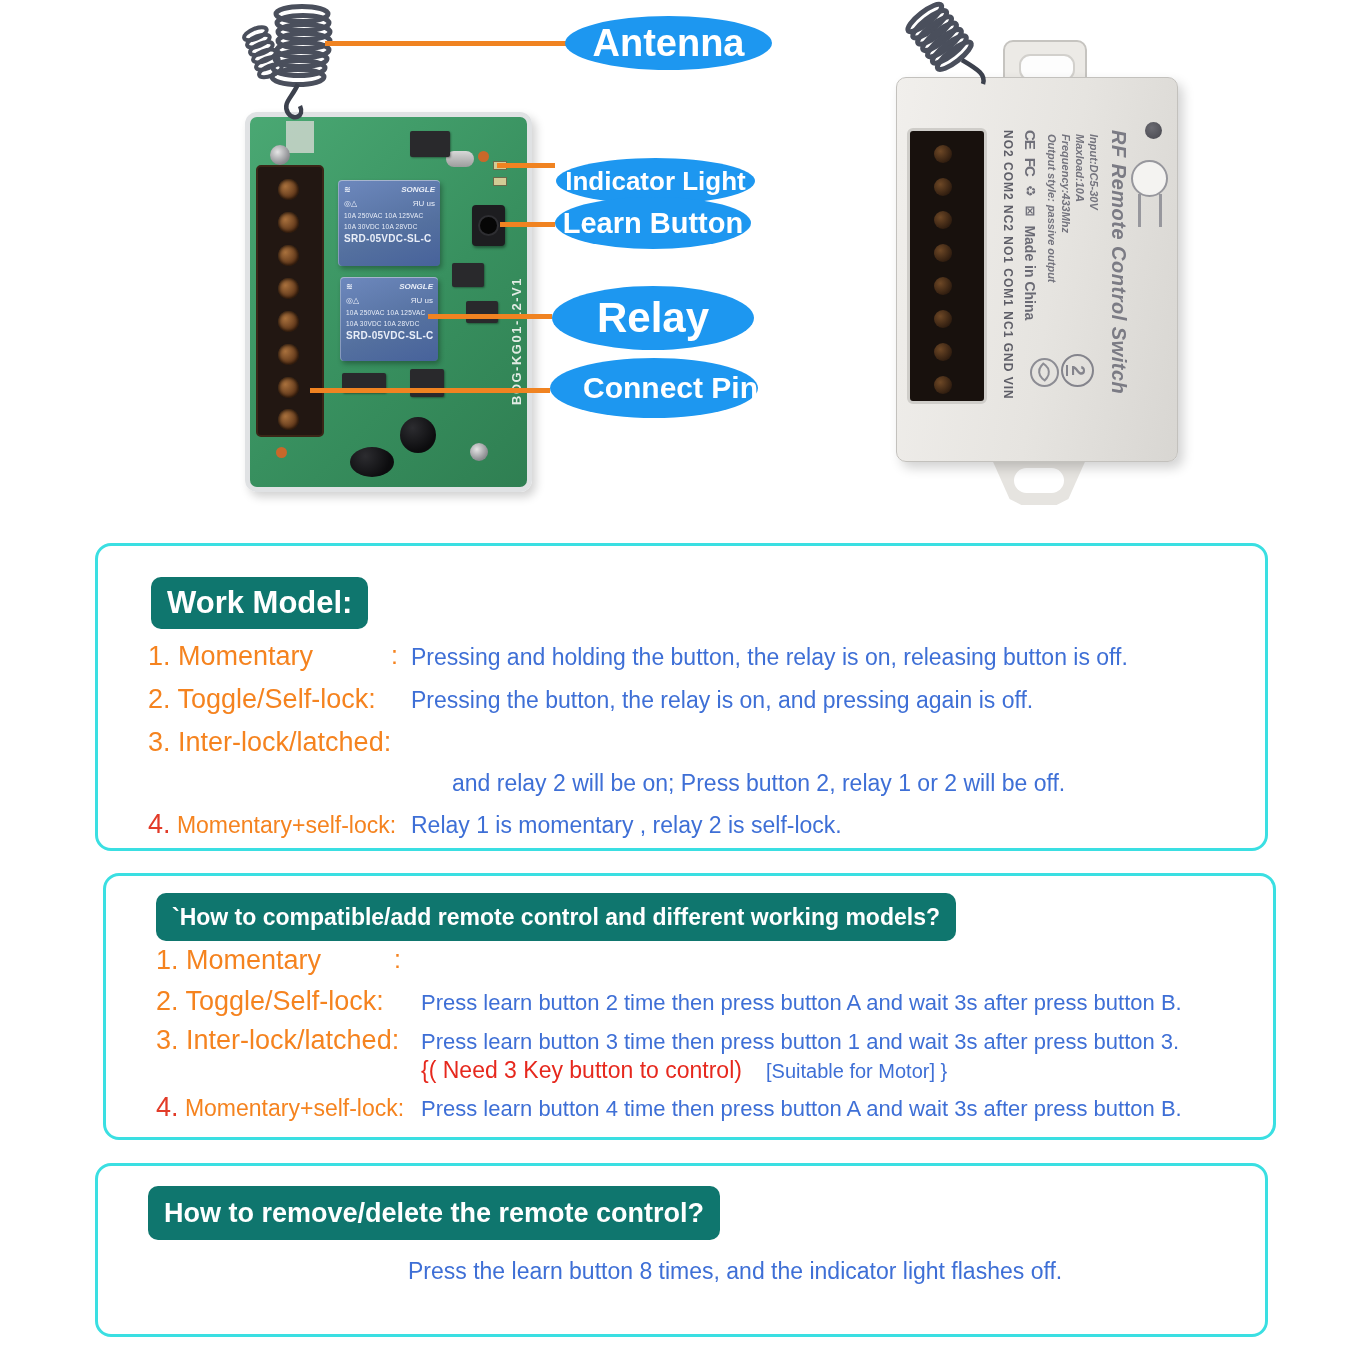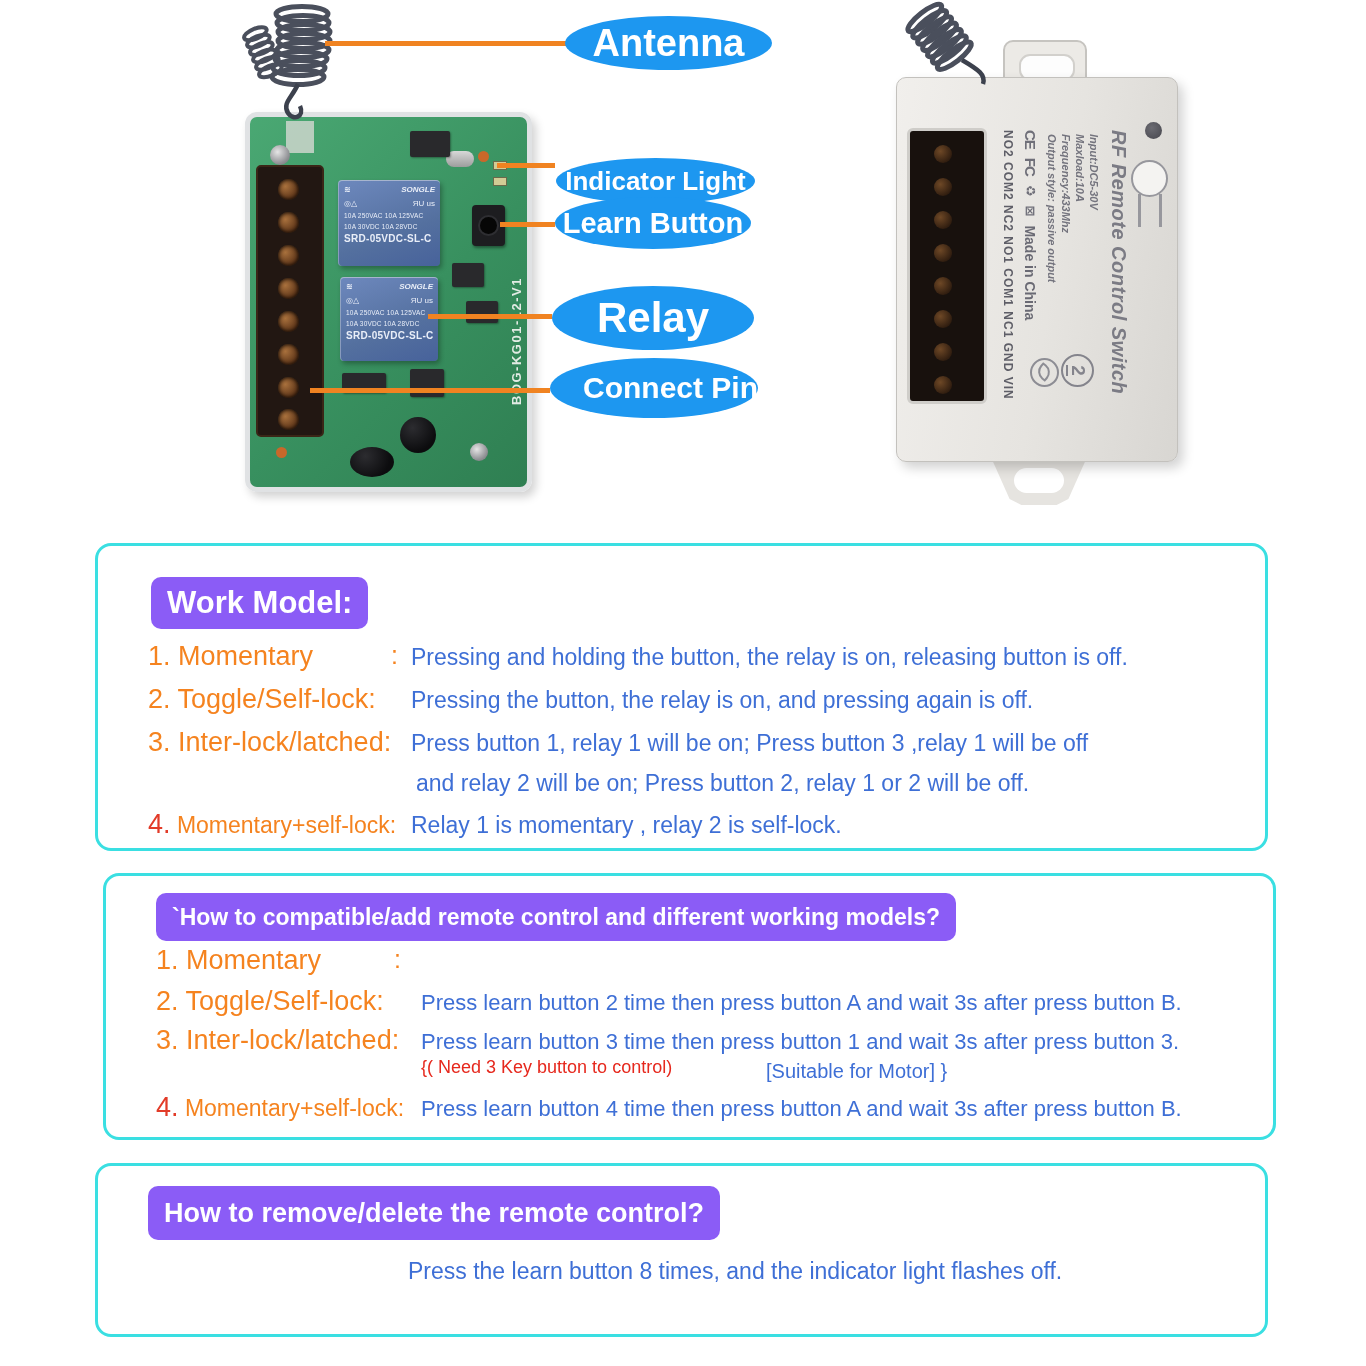--- a/index.html
+++ b/index.html
@@ -74,21 +74,21 @@
   .eco-leaf .leaf{position:absolute;left:5px;top:5px;width:14px;height:14px;border:2px solid #8d8d94;
        border-radius:0 70% 0 70%;transform:rotate(40deg);box-sizing:border-box;}
   .badge-2{position:absolute;left:1061px;top:354px;width:33px;height:33px;border:2.5px solid #84848c;
        border-radius:50%;color:#84848c;font-size:19px;font-weight:bold;display:flex;align-items:center;
        justify-content:center;transform:rotate(90deg);box-sizing:border-box;}
   .badge-2 span{border-bottom:2px solid #84848c;line-height:20px;}
 
   
   .sec{position:absolute;left:95px;width:1173px;border:3px solid #3adfe2;border-radius:16px;
        background:#fff;box-sizing:border-box;}
-  .pill{position:absolute;background:#8b5cf6;color:#fff;font-weight:bold;border-radius:10px;
+  .pill{position:absolute;background:#0f766e;color:#fff;font-weight:bold;border-radius:10px;
        display:flex;align-items:center;white-space:nowrap;padding:0 16px;}
   .num-o{color:#f5831f;}
   .num-r{color:#e23b28;}
   .lbl-o{color:#f5831f;white-space:nowrap;}
   .txt-b{color:#3e6fd6;white-space:nowrap;}
   .txt-r{color:#e6281d;white-space:nowrap;}
   .item{position:absolute;left:0;width:100%;height:34px;}
   .item .lab{position:absolute;left:50px;font-size:27px;}
   .item .lab4{position:absolute;left:50px;font-size:23px;}
   .item .col{position:absolute;font-size:25px;color:#f5831f;}
@@ -273,23 +273,22 @@
       <span class="lab"><span class="num-o">1.</span> <span class="lbl-o">Momentary</span></span>
       <span class="col" style="left:293px;">:</span>
       <span class="bod txt-b">Pressing and holding the button, the relay is on, releasing button is off.</span>
     </div>
     <div class="item" style="top:138px;">
       <span class="lab"><span class="num-o">2.</span> <span class="lbl-o">Toggle/Self-lock:</span></span>
       <span class="bod txt-b">Pressing the button, the relay is on, and pressing again is off.</span>
     </div>
     <div class="item" style="top:181px;">
       <span class="lab"><span class="num-o">3.</span> <span class="lbl-o">Inter-lock/latched:</span></span>
-      <span class="bod txt-b">Press button 1, relay 1 will be on; Press button 3 ,relay 1 will be off</span>
-    </div>
-    <div class="item" style="top:221px;">
+    </div>
+    <div class="item" style="top:221px;margin-left:36px;">
       <span class="bod txt-b" style="position:absolute;left:318px;font-size:23px;">and  relay 2 will be on;   Press button 2,   relay 1 or 2 will be off.</span>
     </div>
     <div class="item" style="top:263px;">
       <span class="lab4"><span class="num-r" style="font-size:27px;">4.</span> <span class="lbl-o">Momentary+self-lock:</span></span>
       <span class="bod txt-b">Relay 1 is momentary , relay 2 is self-lock.</span>
     </div>
   </div>
 
   <div class="sec s2" style="top:873px;height:267px;margin-left:8px;">
     <div class="pill" style="left:50px;top:17px;height:48px;font-size:23px;">
@@ -302,21 +301,21 @@
     </div>
     <div class="item" style="top:110px;">
       <span class="lab"><span class="num-o">2.</span> <span class="lbl-o">Toggle/Self-lock:</span></span>
       <span class="bod txt-b">Press learn button 2 time then press button A and wait 3s after press button B.</span>
     </div>
     <div class="item" style="top:149px;">
       <span class="lab"><span class="num-o">3.</span> <span class="lbl-o">Inter-lock/latched:</span></span>
       <span class="bod txt-b">Press learn button 3 time then press button 1 and wait 3s after press button 3.</span>
     </div>
     <div class="item" style="top:181px;">
-      <span style="position:absolute;left:315px;font-size:18px;" class="txt-r">{( Need 3 Key button to control)</span>
+      <span style="position:absolute;left:315px;font-size:23px;" class="txt-r">{( Need 3 Key button to control)</span>
       <span style="position:absolute;left:660px;font-size:20px;top:3px;" class="txt-b">[Suitable for Motor] }</span>
     </div>
     <div class="item" style="top:216px;">
       <span class="lab4"><span class="num-r" style="font-size:27px;">4.</span> <span class="lbl-o">Momentary+self-lock:</span></span>
       <span class="bod txt-b">Press learn button 4 time then press button A and wait 3s after press button B.</span>
     </div>
   </div>
 
   <div class="sec s3" style="top:1163px;height:174px;">
     <div class="pill" style="left:50px;top:20px;height:54px;font-size:27px;">

